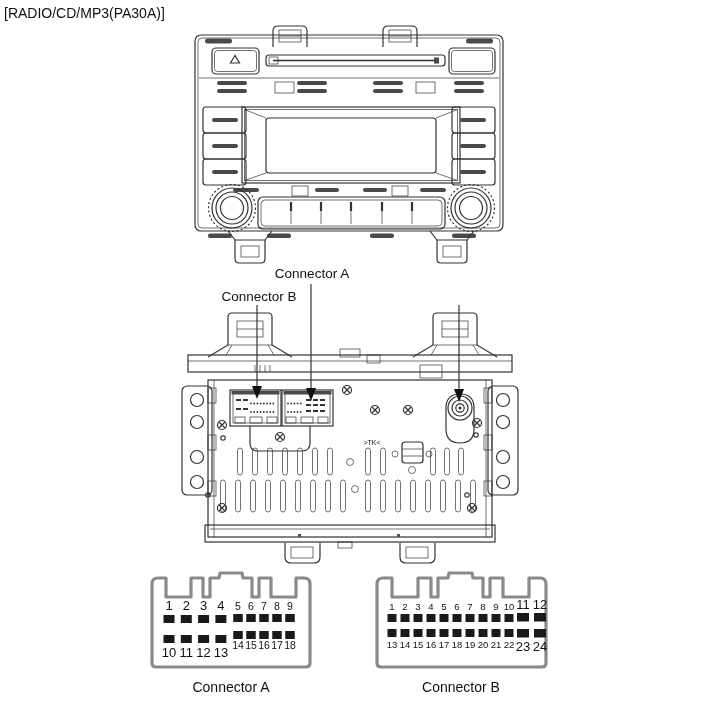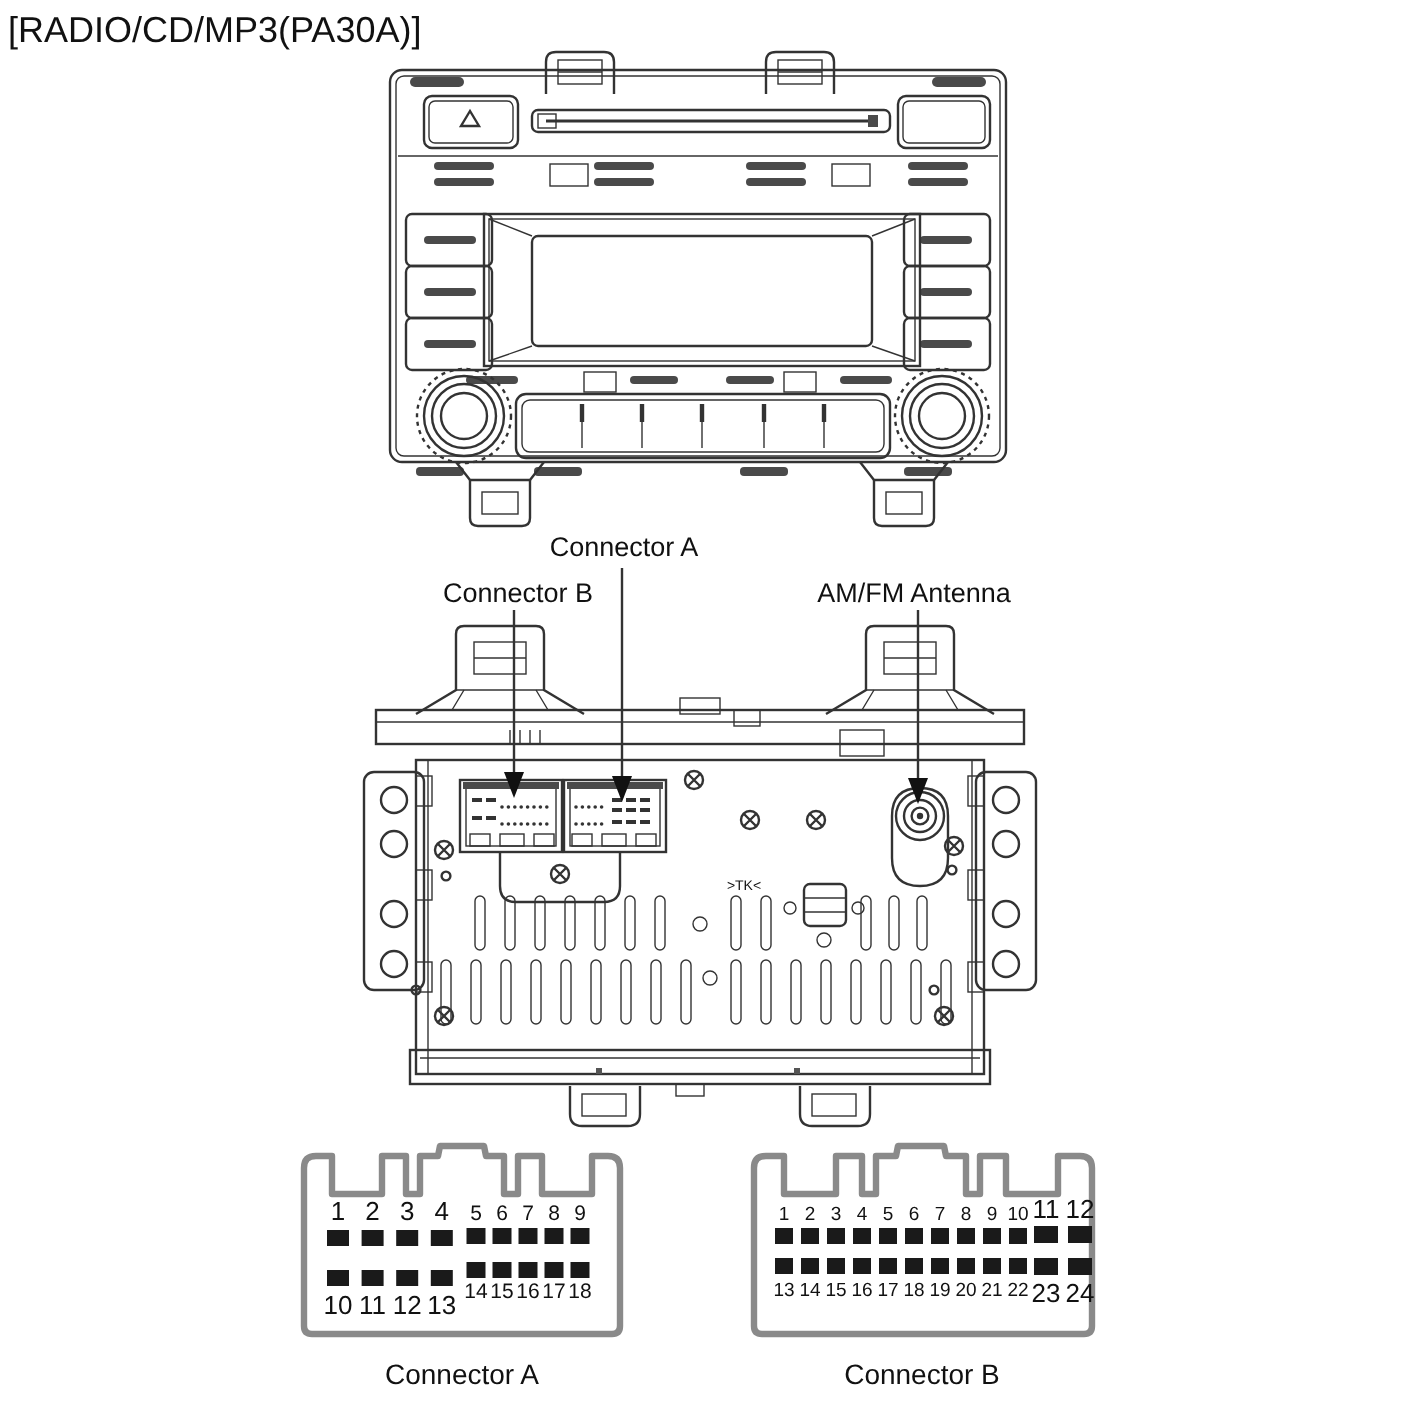--- a/index.html
+++ b/index.html
@@ -1,19 +1,19 @@
 <!DOCTYPE html>
 <html><head>
 <meta charset="utf-8">
 <style>
   html,body{margin:0;padding:0;background:#fff;}
   .page{position:relative;width:701px;height:709px;background:#fff;overflow:hidden;
         font-family:"Liberation Sans", sans-serif;color:#111;}
   .abs{position:absolute;}
-  .title{left:4px;top:5px;font-size:18px;letter-spacing:0;}
+  .title{left:4px;top:5px;font-size:14px;letter-spacing:0;}
   .callout{font-size:13.5px;text-align:center;width:160px;}
   .pinlabel{font-size:14px;text-align:center;width:160px;}
   svg{position:absolute;overflow:visible;}
   svg text{font-family:"Liberation Sans", sans-serif;fill:#111;}
   .ln{fill:none;stroke:#333;stroke-width:1.2;}
   .ln2{fill:none;stroke:#333;stroke-width:0.7;}
   .pill{fill:#4a4a4a;stroke:none;}
   .conn-outline{fill:#fff;stroke:#8a8a8a;stroke-width:3.2;stroke-linejoin:round;}
   .leader{stroke:#333;stroke-width:1.2;}
   .arrow{fill:#111;stroke:none;}
@@ -157,21 +157,20 @@
     </g>
     <g>
       <path class="ln" d="M243 206 L250 215 L280 215 L287 206"></path>
       <path class="ln" d="M250 215 L250 234 Q250 238 254 238 L276 238 Q280 238 280 234 L280 215"></path>
       <rect class="ln2" x="256" y="221" width="18" height="11"></rect>
     </g>
   </svg>
 
   <div class="abs callout" style="left:232px;top:266px;">Connector A</div>
   <div class="abs callout" style="left:179px;top:289px;">Connector B</div>
-  <div class="abs callout" style="left:377px;top:289px;">AM/FM Antenna</div>
 
   <svg style="left:180px;top:305px;" width="340" height="260" viewBox="0 0 340 260">
 
     <g id="rbracket">
       <path class="ln" d="M28 52 L48 40 L48 12 Q48 8 52 8 L88 8 Q92 8 92 12 L92 40 L112 52"></path>
       <line class="ln2" x1="48" y1="40" x2="92" y2="40"></line>
       <rect class="ln2" x="57" y="16" width="26" height="16"></rect>
       <line class="ln2" x1="57" y1="24" x2="83" y2="24"></line>
       <path class="ln2" d="M52 40 L46 50 M88 40 L94 50"></path>
     </g>

